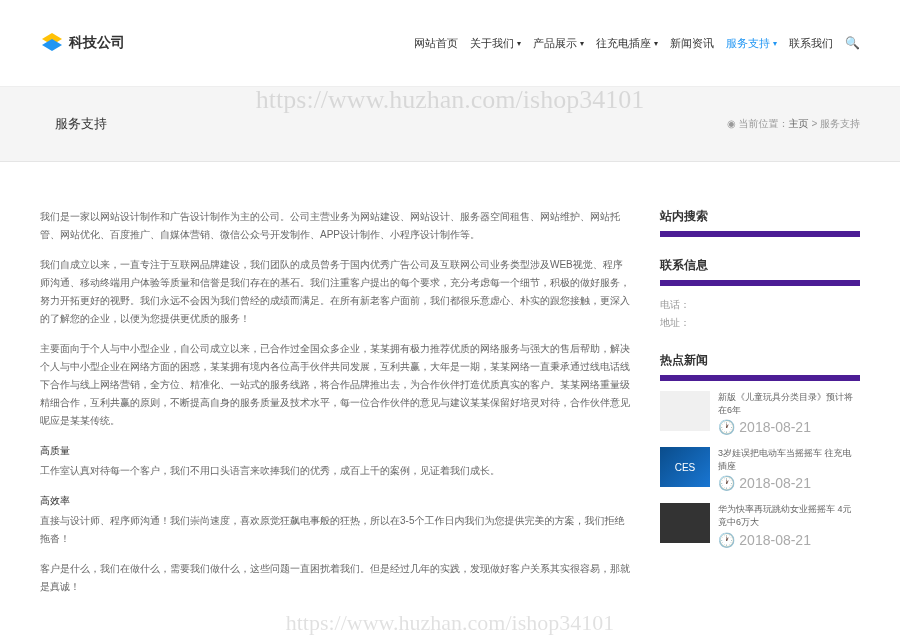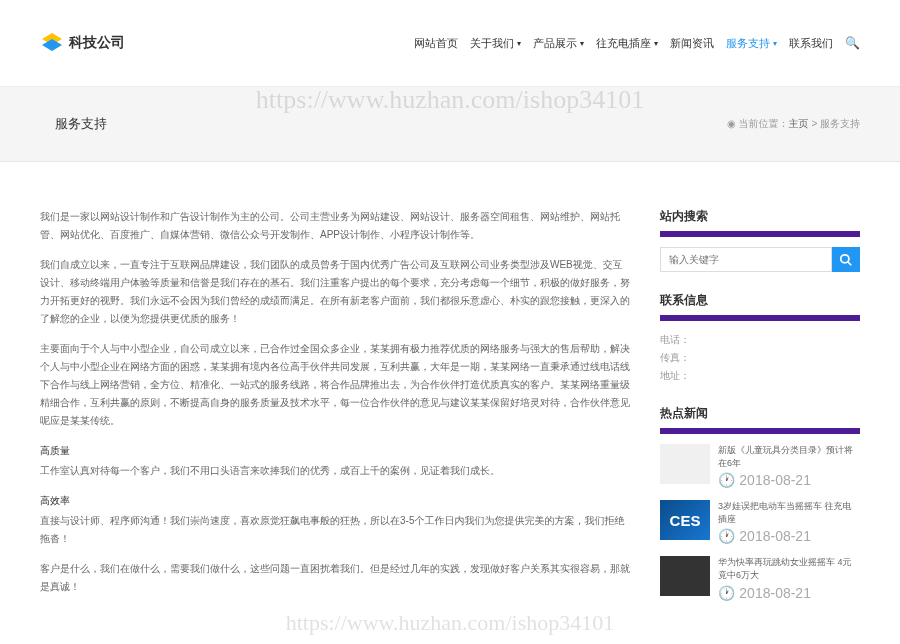--- a/index.html
+++ b/index.html
@@ -27,21 +27,21 @@
 .content .sub-title{color:#333;margin-bottom:2px}
 .sidebar{width:200px}
 .sidebar-section{margin-bottom:20px}
 .sidebar-title{font-size:12px;color:#333;font-weight:bold;margin-bottom:10px;padding-bottom:6px;border-bottom:6px solid #4c1d95}
 .search-box{display:flex}
 .search-input{flex:1;border:1px solid #ddd;padding:6px 8px;font-size:10px;outline:none}
 .search-btn{background:#2196f3;border:none;color:#fff;width:28px;cursor:pointer;display:flex;align-items:center;justify-content:center}
 .contact-info{font-size:10px;color:#999;line-height:1.8}
 .news-item{display:flex;gap:8px;margin-bottom:12px}
 .news-thumb{width:50px;height:40px;background:#333;flex-shrink:0}
-.news-thumb.ces{background:linear-gradient(135deg,#0a4d8c,#1976d2);display:flex;align-items:center;justify-content:center;color:#fff;font-size:15px;font-weight:bold}
+.news-thumb.ces{background:linear-gradient(135deg,#0a4d8c,#1976d2);display:flex;align-items:center;justify-content:center;color:#fff;font-size:10px;font-weight:normal}
 .news-thumb.white{background:#f0f0f0}
 .news-content{flex:1}
 .news-title{font-size:9px;color:#666;line-height:1.4;margin-bottom:3px}
 .news-date{font-size:14px;color:#aaa}
 .footer{background:#f8f8f8;padding:30px 0 20px;border-top:1px solid #eee;margin-top:30px}
 .footer-inner{display:flex;gap:40px}
 .footer-col{flex:1}
 .footer-col.narrow{flex:0 0 120px}
 .footer-title{font-size:12px;color:#333;font-weight:bold;margin-bottom:6px}
 .watermark{position:absolute;top:85px;left:50%;transform:translateX(-50%);font-size:26px;color:rgba(0,0,0,0.12);font-family:serif;pointer-events:none;white-space:nowrap}
@@ -92,48 +92,38 @@
 <div class="breadcrumb">
 <span>◉ </span><span>当前位置：</span><a>主页</a> <span>&gt;</span> <span>服务支持</span>
 </div>
 </div>
 </div>
 
 <main class="main">
 <div class="container main-inner">
 <article class="content">
 <p>我们是一家以网站设计制作和广告设计制作为主的公司。公司主营业务为网站建设、网站设计、服务器空间租售、网站维护、网站托管、网站优化、百度推广、自媒体营销、微信公众号开发制作、APP设计制作、小程序设计制作等。</p>
-<p>我们自成立以来，一直专注于互联网品牌建设，我们团队的成员曾务于国内优秀广告公司及互联网公司业务类型涉及WEB视觉、交互设计、移动终端用户体验等质量和信誉是我们存在的基石。我们注重客户提出的每个要求，充分考虑每一个细节，积极的做好服务，努力开拓更好的视野。我们永远不会因为我们曾经的成绩而满足。在所有新老客户面前，我们都很乐意虚心、朴实的跟您接触，更深入的了解您的企业，以便为您提供更优质的服务！</p>
+<p>我们自成立以来，一直专注于互联网品牌建设，我们团队的成员曾务于国内优秀广告公司及互联网公司业务类型涉及WEB视觉、程序师沟通、移动终端用户体验等质量和信誉是我们存在的基石。我们注重客户提出的每个要求，充分考虑每一个细节，积极的做好服务，努力开拓更好的视野。我们永远不会因为我们曾经的成绩而满足。在所有新老客户面前，我们都很乐意虚心、朴实的跟您接触，更深入的了解您的企业，以便为您提供更优质的服务！</p>
 <p>主要面向于个人与中小型企业，自公司成立以来，已合作过全国众多企业，某某拥有极力推荐优质的网络服务与强大的售后帮助，解决个人与中小型企业在网络方面的困惑，某某拥有境内各位高手伙伴共同发展，互利共赢，大年是一期，某某网络一直秉承通过线电话线下合作与线上网络营销，全方位、精准化、一站式的服务线路，将合作品牌推出去，为合作伙伴打造优质真实的客户。某某网络重量级精细合作，互利共赢的原则，不断提高自身的服务质量及技术水平，每一位合作伙伴的意见与建议某某保留好培灵对待，合作伙伴意见呢应是某某传统。</p>
 <p class="sub-title">高质量</p>
 <p>工作室认真对待每一个客户，我们不用口头语言来吹捧我们的优秀，成百上千的案例，见证着我们成长。</p>
 <p class="sub-title">高效率</p>
 <p>直接与设计师、程序师沟通！我们崇尚速度，喜欢原觉狂飙电事般的狂热，所以在3-5个工作日内我们为您提供完美的方案，我们拒绝拖沓！</p>
 <p>客户是什么，我们在做什么，需要我们做什么，这些问题一直困扰着我们。但是经过几年的实践，发现做好客户关系其实很容易，那就是真诚！</p>
 </article>
 
 <aside class="sidebar">
 <div class="sidebar-section">
 <div class="sidebar-title">站内搜索</div>
-<div class="search-box">
-<input class="search-input" placeholder="输入关键字" style="">
-<button class="search-btn">
-              <svg width="14" height="14" viewBox="0 0 24 24" fill="none" stroke="#fff" stroke-width="3">
-                <circle cx="10" cy="10" r="7"></circle>
-                <line x1="15" y1="15" x2="21" y2="21"></line>
-              </svg>
-            </button>
-</div>
 </div>
 
 <div class="sidebar-section">
 <div class="sidebar-title">联系信息</div>
 <div class="contact-info">
 <div>电话：</div>
-<div>传真：</div>
 <div>地址：</div>
 </div>
 </div>
 
 <div class="sidebar-section">
 <div class="sidebar-title">热点新闻</div>
 <div class="news-item">
 <div class="news-thumb white"></div>
 <div class="news-content">
               <div class="news-title">新版《儿童玩具分类目录》预计将在6年</div>

